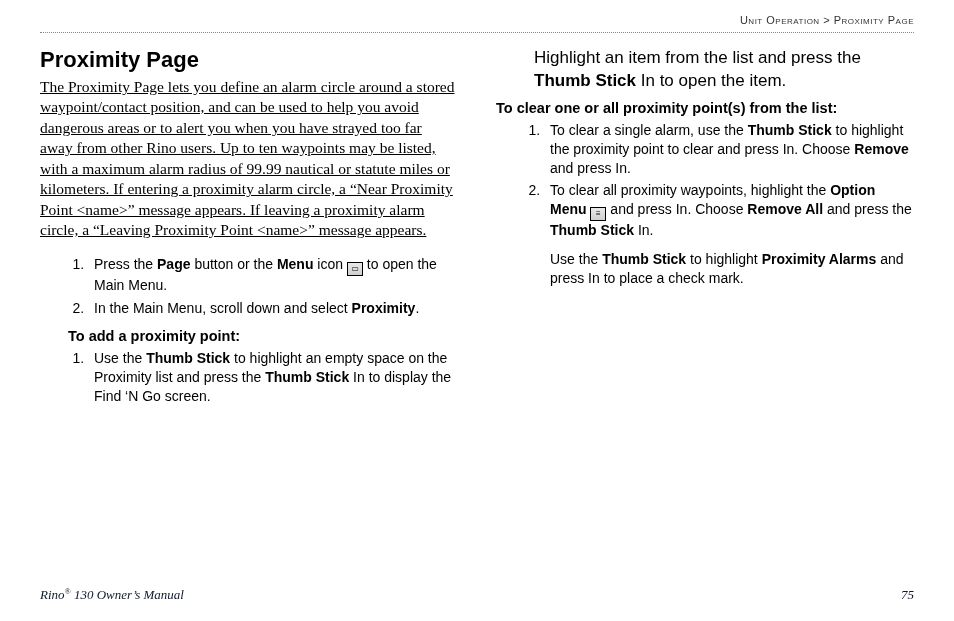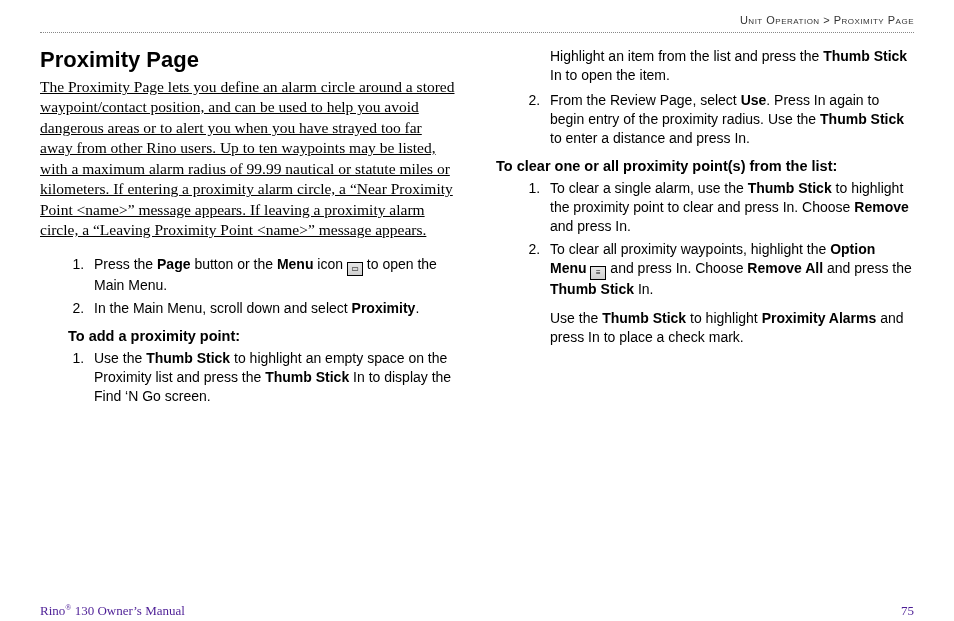--- a/index.html
+++ b/index.html
@@ -59,23 +59,23 @@
   }
   ol li {
     font-family: Arial, Helvetica, sans-serif;
     font-size: 14px;
     line-height: 1.35;
     padding-left: 6px;
     margin-bottom: 4px;
   }
   .continuation {
     font-family: Arial, Helvetica, sans-serif;
-    font-size: 14px;
+    font-size: 17px;
     line-height: 1.35;
-    margin: 0 0 6px 54px;
+    margin: 0 0 6px 38px;
   }
   .indent-block {
     font-family: Arial, Helvetica, sans-serif;
     font-size: 14px;
     line-height: 1.35;
     margin: 0 0 10px 54px;
   }
   .b { font-weight: bold; }
   .icon-box {
     display: inline-block;
@@ -87,26 +87,27 @@
     position: relative;
     font-size: 8px;
     line-height: 12px;
     text-align: center;
     color:#000;
   }
   .footer {
     position: absolute;
     left: 40px;
     right: 40px;
-    bottom: 2px;
+    bottom: 18px;
     display: flex;
     justify-content: space-between;
     font-family: "Times New Roman", Times, serif;
+    font-style: italic;
     font-size: 13px;
-    color: #4c1d95;
+    color: #0f172a;
   }
   .footer sup { font-size: 8px; }
 </style>
 </head>
 <body>
 
 <div class="breadcrumb">
   <span>Unit Operation</span><span> &gt; </span><span>Proximity Page</span>
 </div>
 <hr class="divider">
@@ -131,25 +132,20 @@
       <li>
         <span>Use the </span><span class="b">Thumb Stick</span><span> to highlight an empty space on the Proximity list and press the </span><span class="b">Thumb Stick</span><span> In to display the Find ‘N Go screen.</span>
       </li>
     </ol>
   </div>
 
   <div class="col">
     <p class="continuation">
       <span>Highlight an item from the list and press the </span><span class="b">Thumb Stick</span><span> In to open the item.</span>
     </p>
-    <ol start="2">
-      <li>
-        <span>From the Review Page, select </span><span class="b">Use</span><span>. Press In again to begin entry of the proximity radius. Use the </span><span class="b">Thumb Stick</span><span> to enter a distance and press In.</span>
-      </li>
-    </ol>
 
     <div class="subhead" style="margin-left:0">To clear one or all proximity point(s) from the list:</div>
     <ol>
       <li>
         <span>To clear a single alarm, use the </span><span class="b">Thumb Stick</span><span> to highlight the proximity point to clear and press In. Choose </span><span class="b">Remove</span><span> and press In.</span>
       </li>
       <li>
         <span>To clear all proximity waypoints, highlight the </span><span class="b">Option Menu</span><span> </span><span class="icon-box">≡</span><span> and press In. Choose </span><span class="b">Remove All</span><span> and press the </span><span class="b">Thumb Stick</span><span> In.</span>
       </li>
     </ol>

